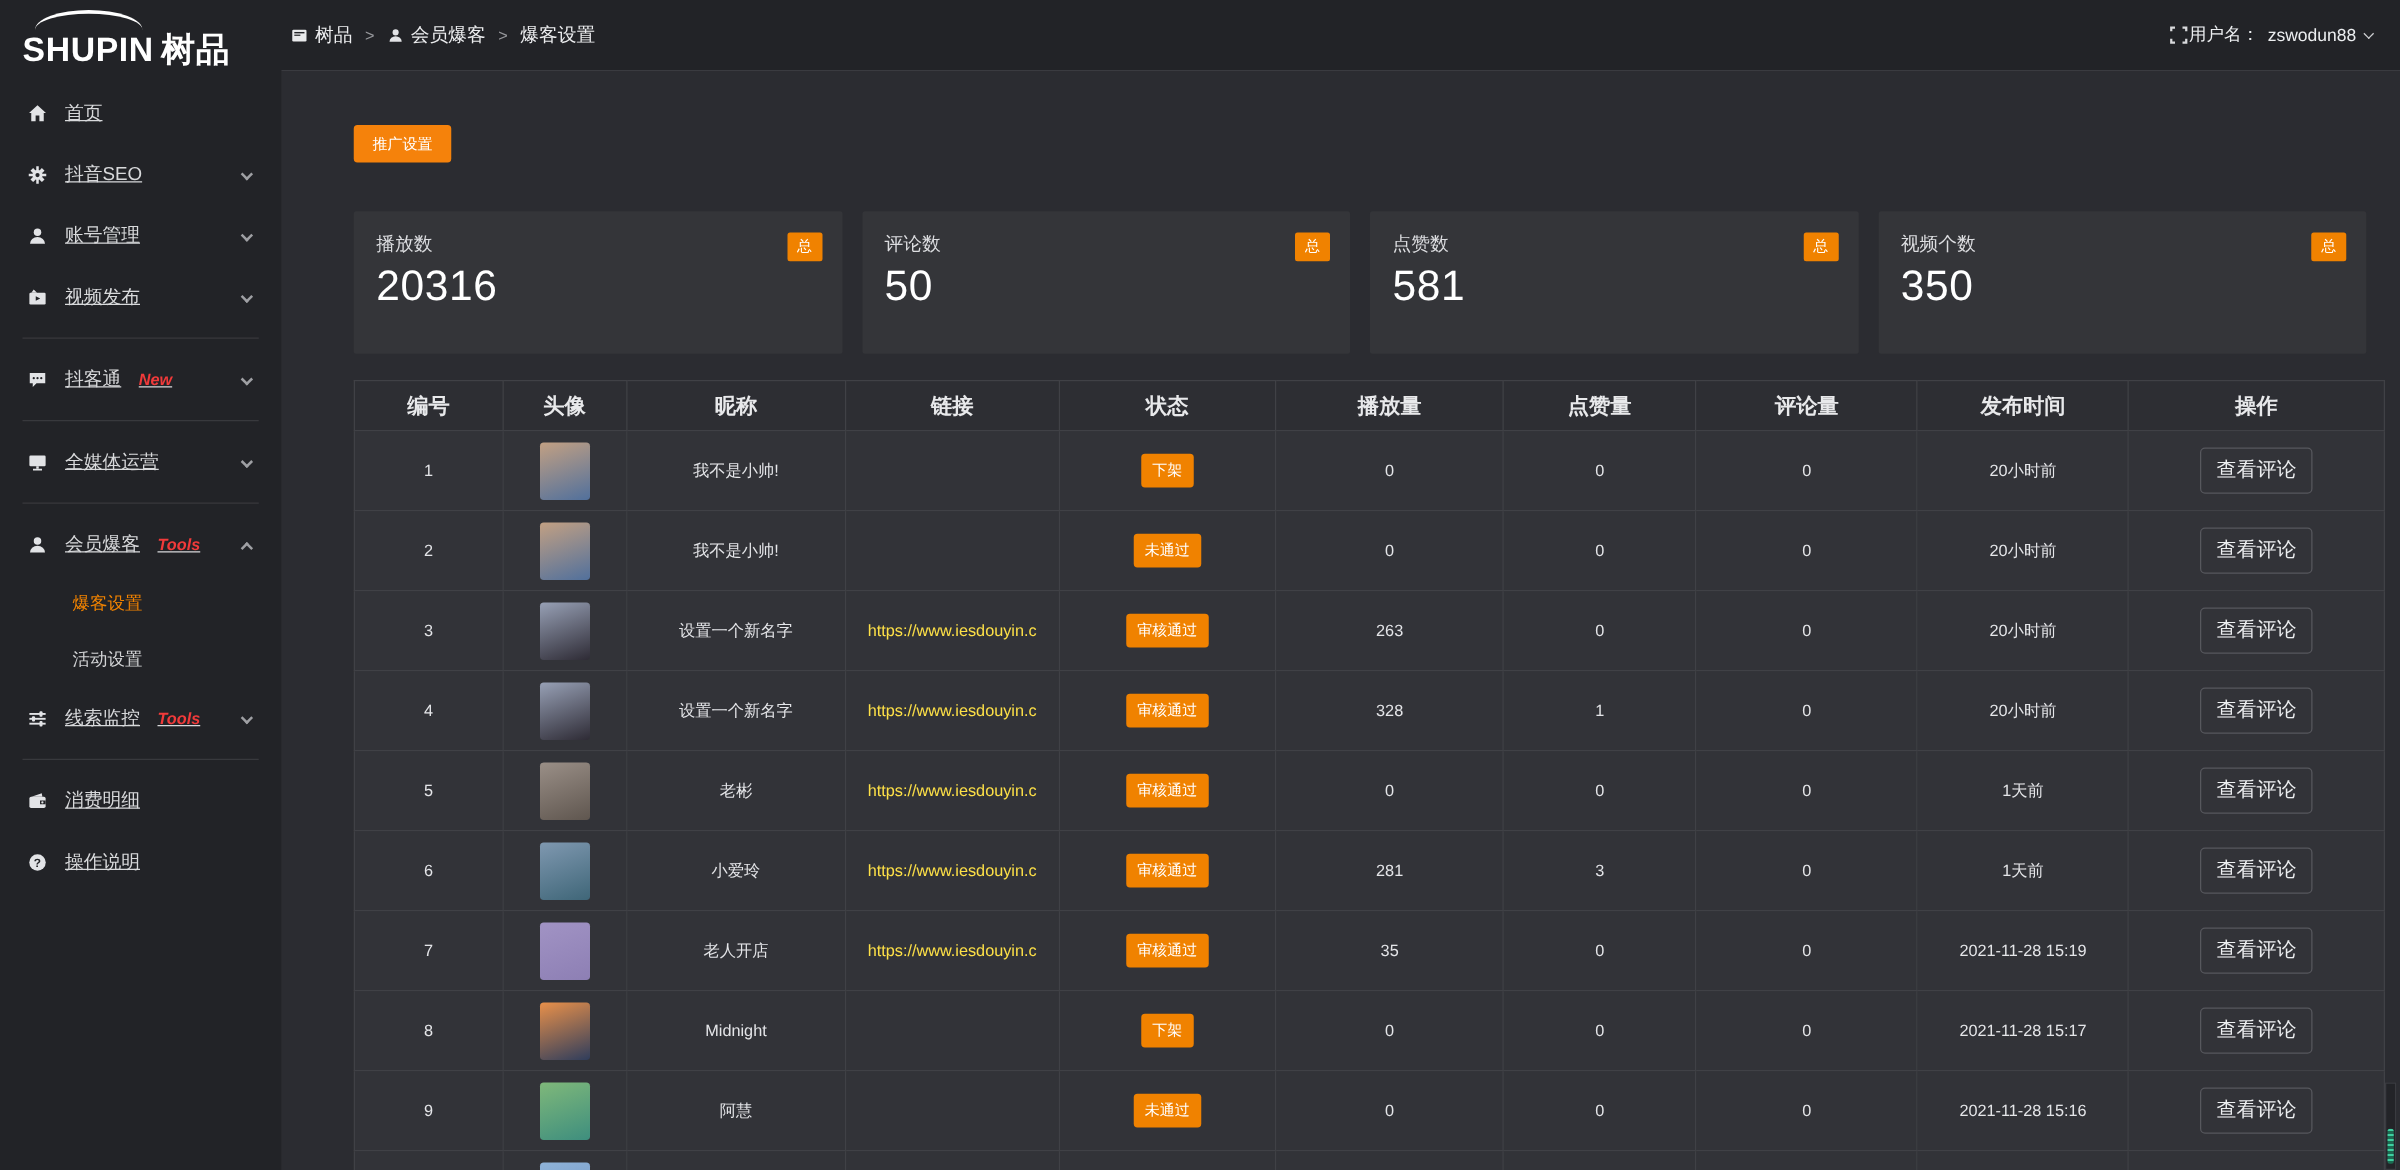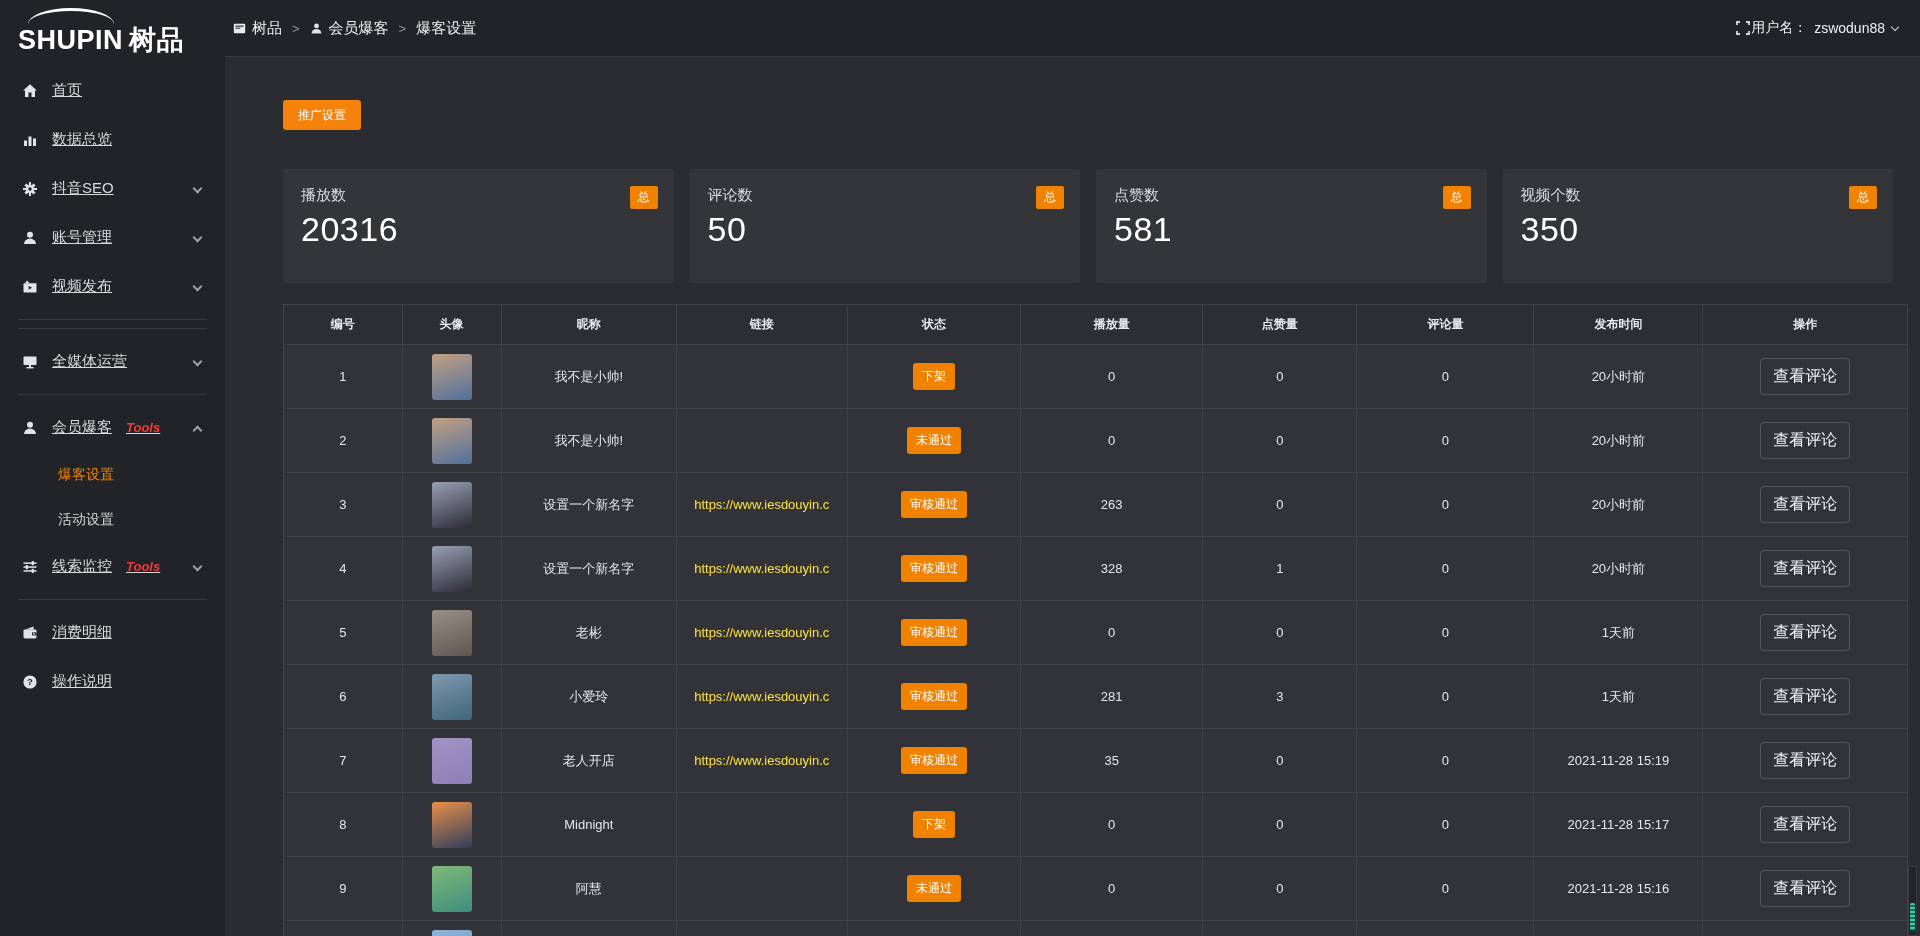--- a/index.html
+++ b/index.html
@@ -46,21 +46,21 @@
     font-family:inherit; }
   .stats { margin-top:39px; margin-right:15px; display:grid; grid-template-columns:repeat(4,1fr); gap:16px; }
   .card { background:#343539; height:114px; position:relative; padding:17px 18px; border-radius:2px; }
   .card-label { font-size:15px; color:#dcdde0; }
   .card-value { font-size:34px; color:#fff; margin-top:5px; letter-spacing:0.5px; }
   .card-badge { position:absolute; right:16px; top:17px; background:#f08200; color:#fff;
     font-size:12px; padding:3px 8px; border-radius:2px; }
 
   
   .data-table { margin-top:21px; width:100%; border-collapse:collapse; table-layout:fixed; }
-  .data-table th { background:#2d2e33; height:40px; font-size:12px; font-weight:700; color:#e8e9eb;
+  .data-table th { background:#2d2e33; height:40px; font-size:17px; font-weight:700; color:#e8e9eb;
     border:1px solid #404146; }
   .data-table td { background:#323338; height:64px; font-size:13px; color:#e4e5e8; text-align:center;
     border:1px solid #404146; overflow:hidden; white-space:nowrap; padding:0 6px; }
   .avatar { width:40px; height:46px; border-radius:3px; margin:0 auto; }
   .status-badge { display:inline-block; background:#f08200; color:#fff; font-size:12px;
     padding:5px 9px; border-radius:3px; }
   .video-link { color:#fde047; text-decoration:none; display:block; overflow:hidden; white-space:nowrap; }
   .view-btn { background:transparent; border:1px solid #57585d; color:#eceef0; font-size:16px;
     padding:7px 12px; border-radius:4px; cursor:pointer; font-family:inherit; }
 
@@ -79,30 +79,20 @@
     <div class="logo-text"><span>SHUPIN</span><span class="cn">树品</span></div>
   </div>
   <nav class="menu">
       <div class="menu-item">
         <span class="mi-icon">
           <svg viewBox="0 0 16 16" fill="#e2e3e6">
             <path d="M8 1.2 14.8 7.4 13 7.4 13 14 9.5 14 9.5 9.4 6.5 9.4 6.5 14 3 14 3 7.4 1.2 7.4Z"></path>
           </svg>
         </span>
         <span>首页</span>
-      </div>
-      <div class="menu-item">
-        <span class="mi-icon">
-          <svg viewBox="0 0 16 16" fill="#e2e3e6">
-            <rect x="2" y="8.5" width="3" height="5.5"></rect>
-            <rect x="6.5" y="4.5" width="3" height="9.5"></rect>
-            <rect x="11" y="6.5" width="3" height="7.5"></rect>
-          </svg>
-        </span>
-        <span>数据总览</span>
       </div>
       <div class="menu-item">
         <span class="mi-icon">
           <svg viewBox="0 0 16 16" fill="#e2e3e6">
             <rect x="7" y="1" width="2" height="4"></rect>
             <rect x="7" y="11" width="2" height="4"></rect>
             <rect x="1" y="7" width="4" height="2"></rect>
             <rect x="11" y="7" width="4" height="2"></rect>
             <rect x="3" y="3" width="3" height="3" transform="rotate(45 4.5 4.5)"></rect>
             <rect x="10" y="10" width="3" height="3" transform="rotate(45 11.5 11.5)"></rect>
@@ -130,20 +120,33 @@
           <svg viewBox="0 0 16 16" fill="#e2e3e6">
             <polygon points="5,1.5 7.6,4.2 3,4.2"></polygon>
             <rect x="1.5" y="4.2" width="13" height="9.3" rx="1"></rect>
             <path d="M6.6 7 10.2 8.8 6.6 10.6Z" fill="#222327"></path>
           </svg>
         </span>
         <span>视频发布</span>
         <span class="chev"></span>
       </div>
       <div class="sb-divider"></div>
+      <div class="menu-item">
+        <span class="mi-icon">
+          <svg viewBox="0 0 16 16" fill="#e2e3e6">
+            <path d="M1.8 2.4 H14.2 V10.6 H7.2 L4.2 13.6 V10.6 H1.8Z"></path>
+            <circle cx="5" cy="6.5" r="0.9" fill="#222327"></circle>
+            <circle cx="8" cy="6.5" r="0.9" fill="#222327"></circle>
+            <circle cx="11" cy="6.5" r="0.9" fill="#222327"></circle>
+          </svg>
+        </span>
+        <span>抖客通</span>
+        <span class="mi-badge" style="color: rgb(241, 58, 58);">New</span>
+        <span class="chev"></span>
+      </div>
       <div class="sb-divider"></div>
       <div class="menu-item">
         <span class="mi-icon">
           <svg viewBox="0 0 16 16" fill="#e2e3e6">
             <rect x="1.5" y="2.4" width="13" height="8.6" rx="1"></rect>
             <rect x="7" y="11" width="2" height="2"></rect>
             <rect x="4.4" y="13" width="7.2" height="1.4"></rect>
           </svg>
         </span>
         <span>全媒体运营</span>

